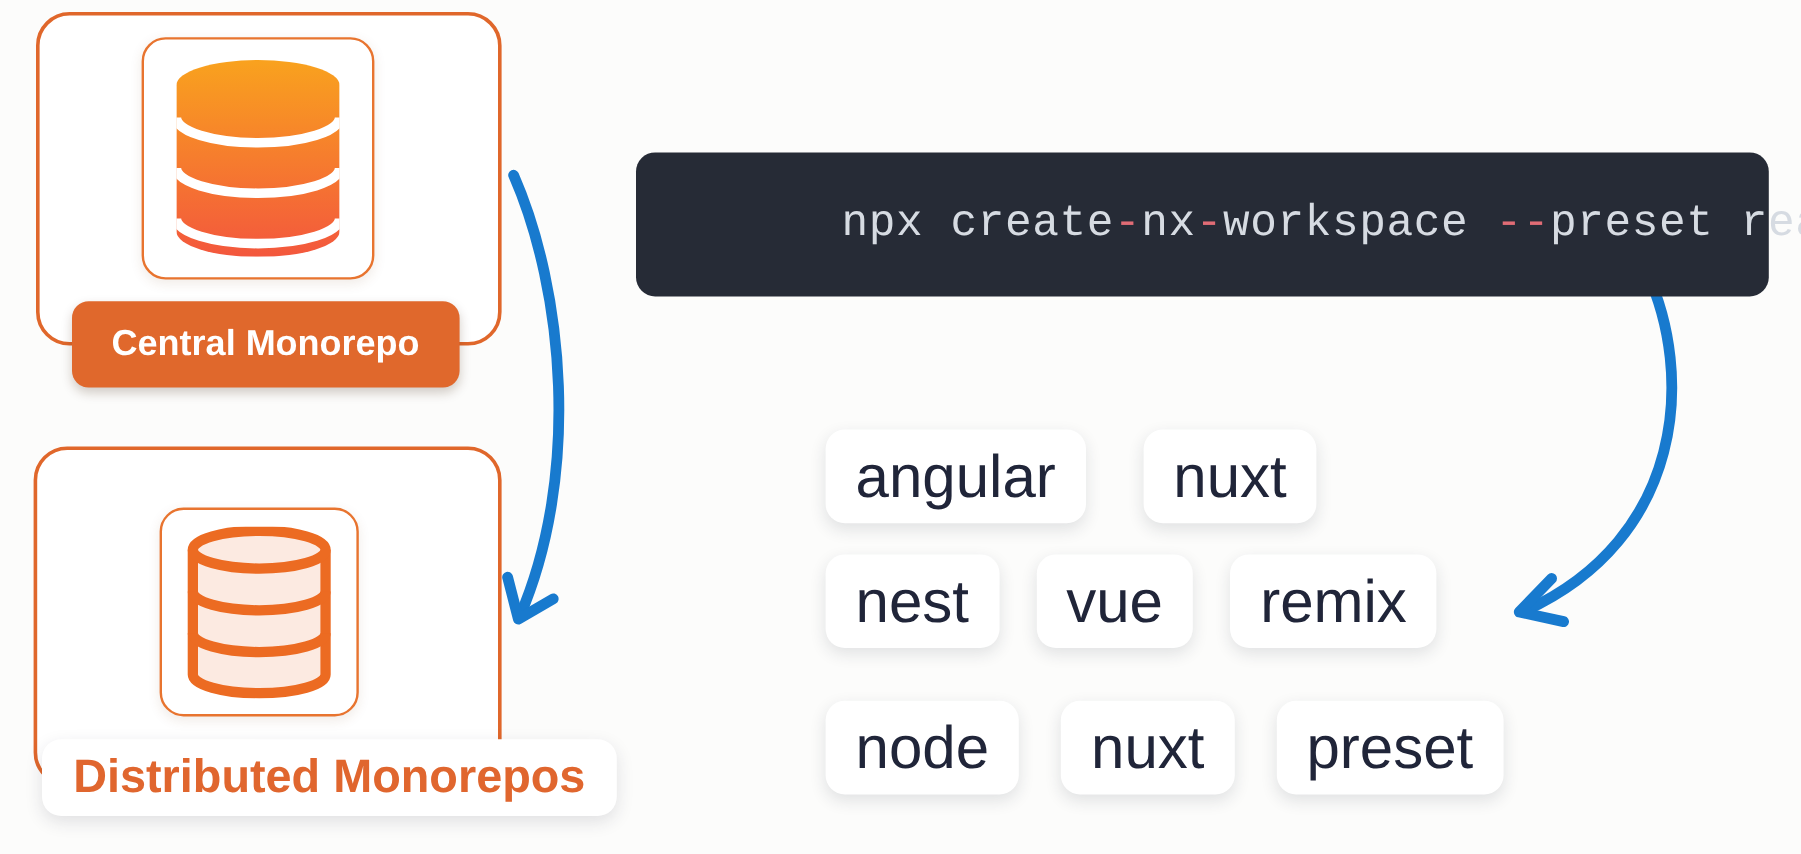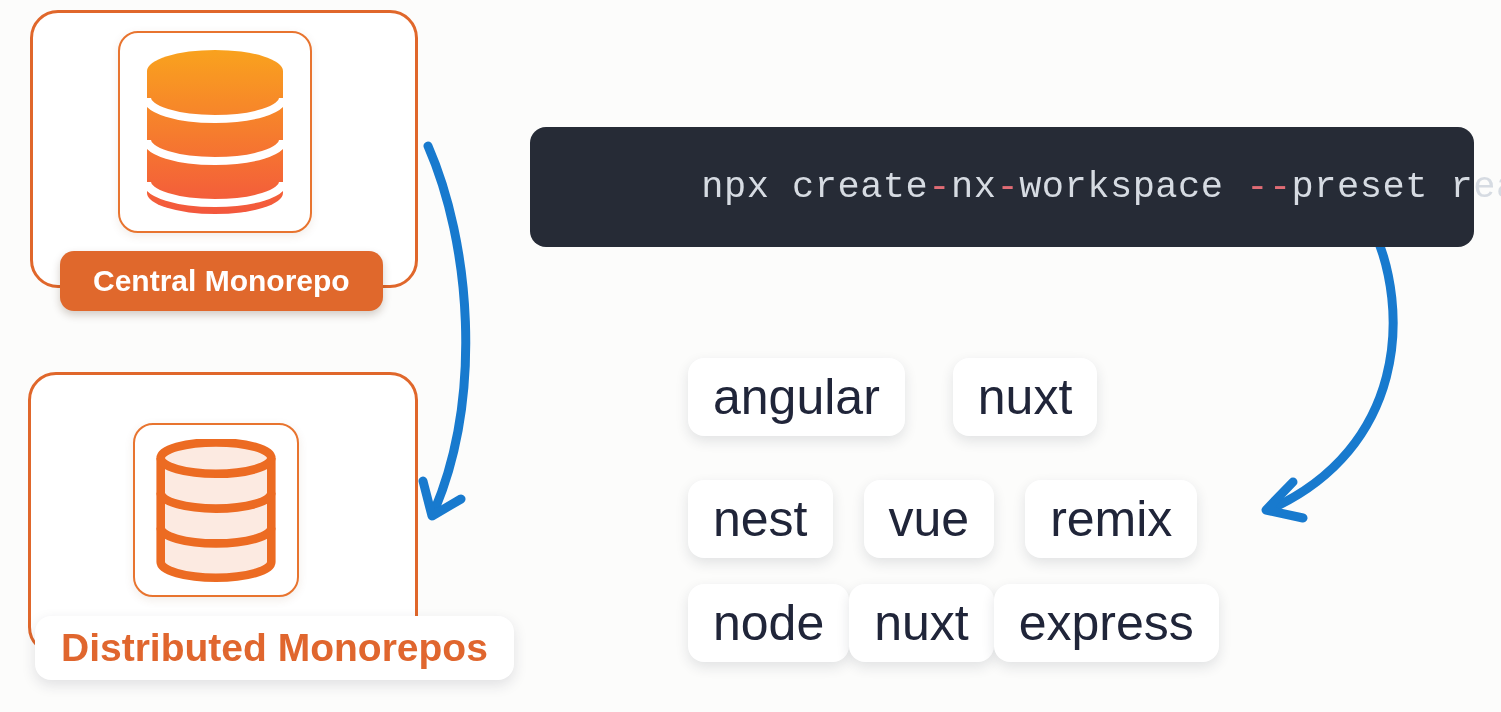--- a/index.html
+++ b/index.html
@@ -49,21 +49,21 @@
     position: absolute;
     display: flex;
     align-items: center;
     justify-content: center;
     font-weight: 700;
     z-index: 4;
     white-space: nowrap;
   }
   .label-central {
     left: 60px; top: 251px;
-    height: 60px;
+    height: 72px;
     padding: 0 33px;
     background: #e0682c;
     color: #ffffff;
     font-size: 30px;
     border-radius: 14px;
     box-shadow: 0 4px 9px rgba(60, 30, 10, 0.22);
   }
   .label-distributed {
     left: 35px; top: 616px;
     height: 64px;
@@ -98,22 +98,22 @@
   .code-line .accent { color: #e06c75; }
 
   
   .preset-row {
     position: absolute;
     display: flex;
     align-items: center;
     z-index: 2;
   }
   .row-1 { left: 688px; top: 358px; gap: 48px; }
-  .row-2 { left: 688px; top: 480px; gap: 31px; }
-  .row-3 { left: 688px; top: 584px; }
+  .row-2 { left: 688px; top: 462px; gap: 31px; }
+  .row-3 { left: 688px; top: 584px; gap: 35px; }
 
   .pill {
     height: 78px;
     padding: 0 25px;
     background: #ffffff;
     border-radius: 16px;
     box-shadow: 0 5px 13px rgba(30, 40, 60, 0.12);
     display: flex;
     align-items: center;
     justify-content: center;
@@ -180,16 +180,16 @@
     <div class="pill">nuxt</div>
   </div>
   <div class="preset-row row-2">
     <div class="pill">nest</div>
     <div class="pill">vue</div>
     <div class="pill">remix</div>
   </div>
   <div class="preset-row row-3">
     <div class="pill">node</div>
     <div class="pill">nuxt</div>
-    <div class="pill">express</div>
+    <div class="pill">preset</div>
   </div>
 
 </div>
 
 </body></html>

